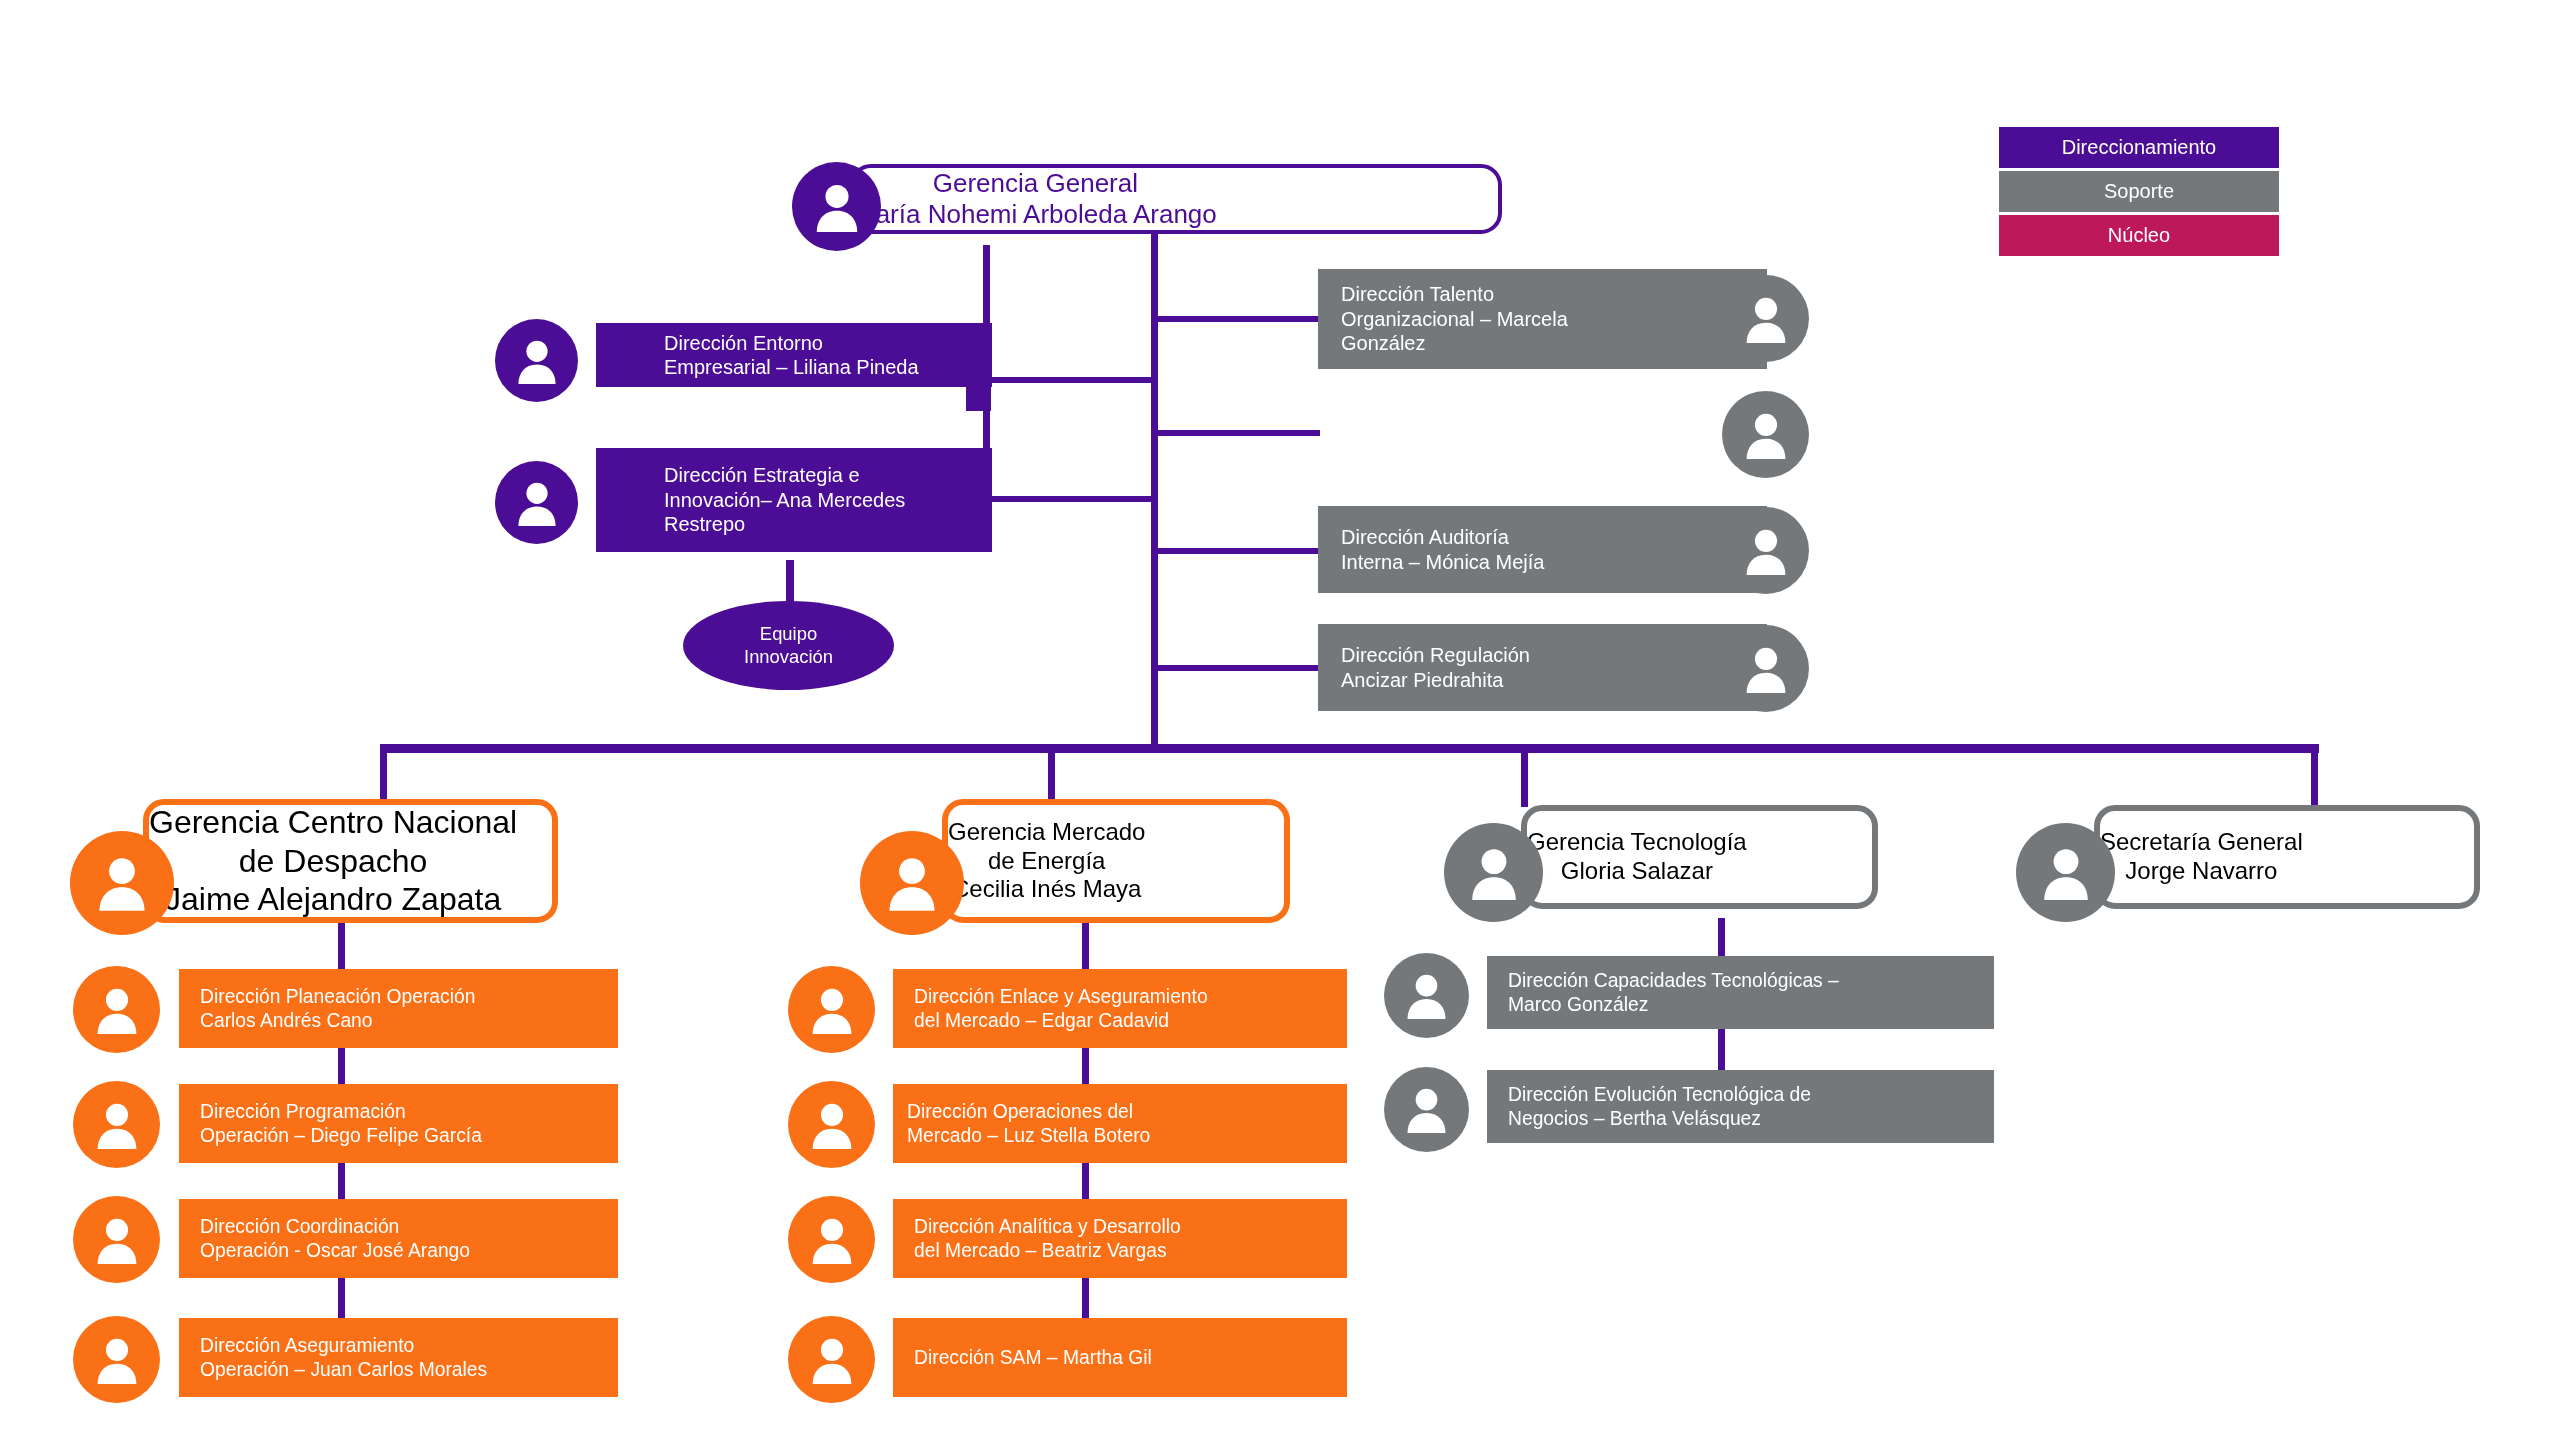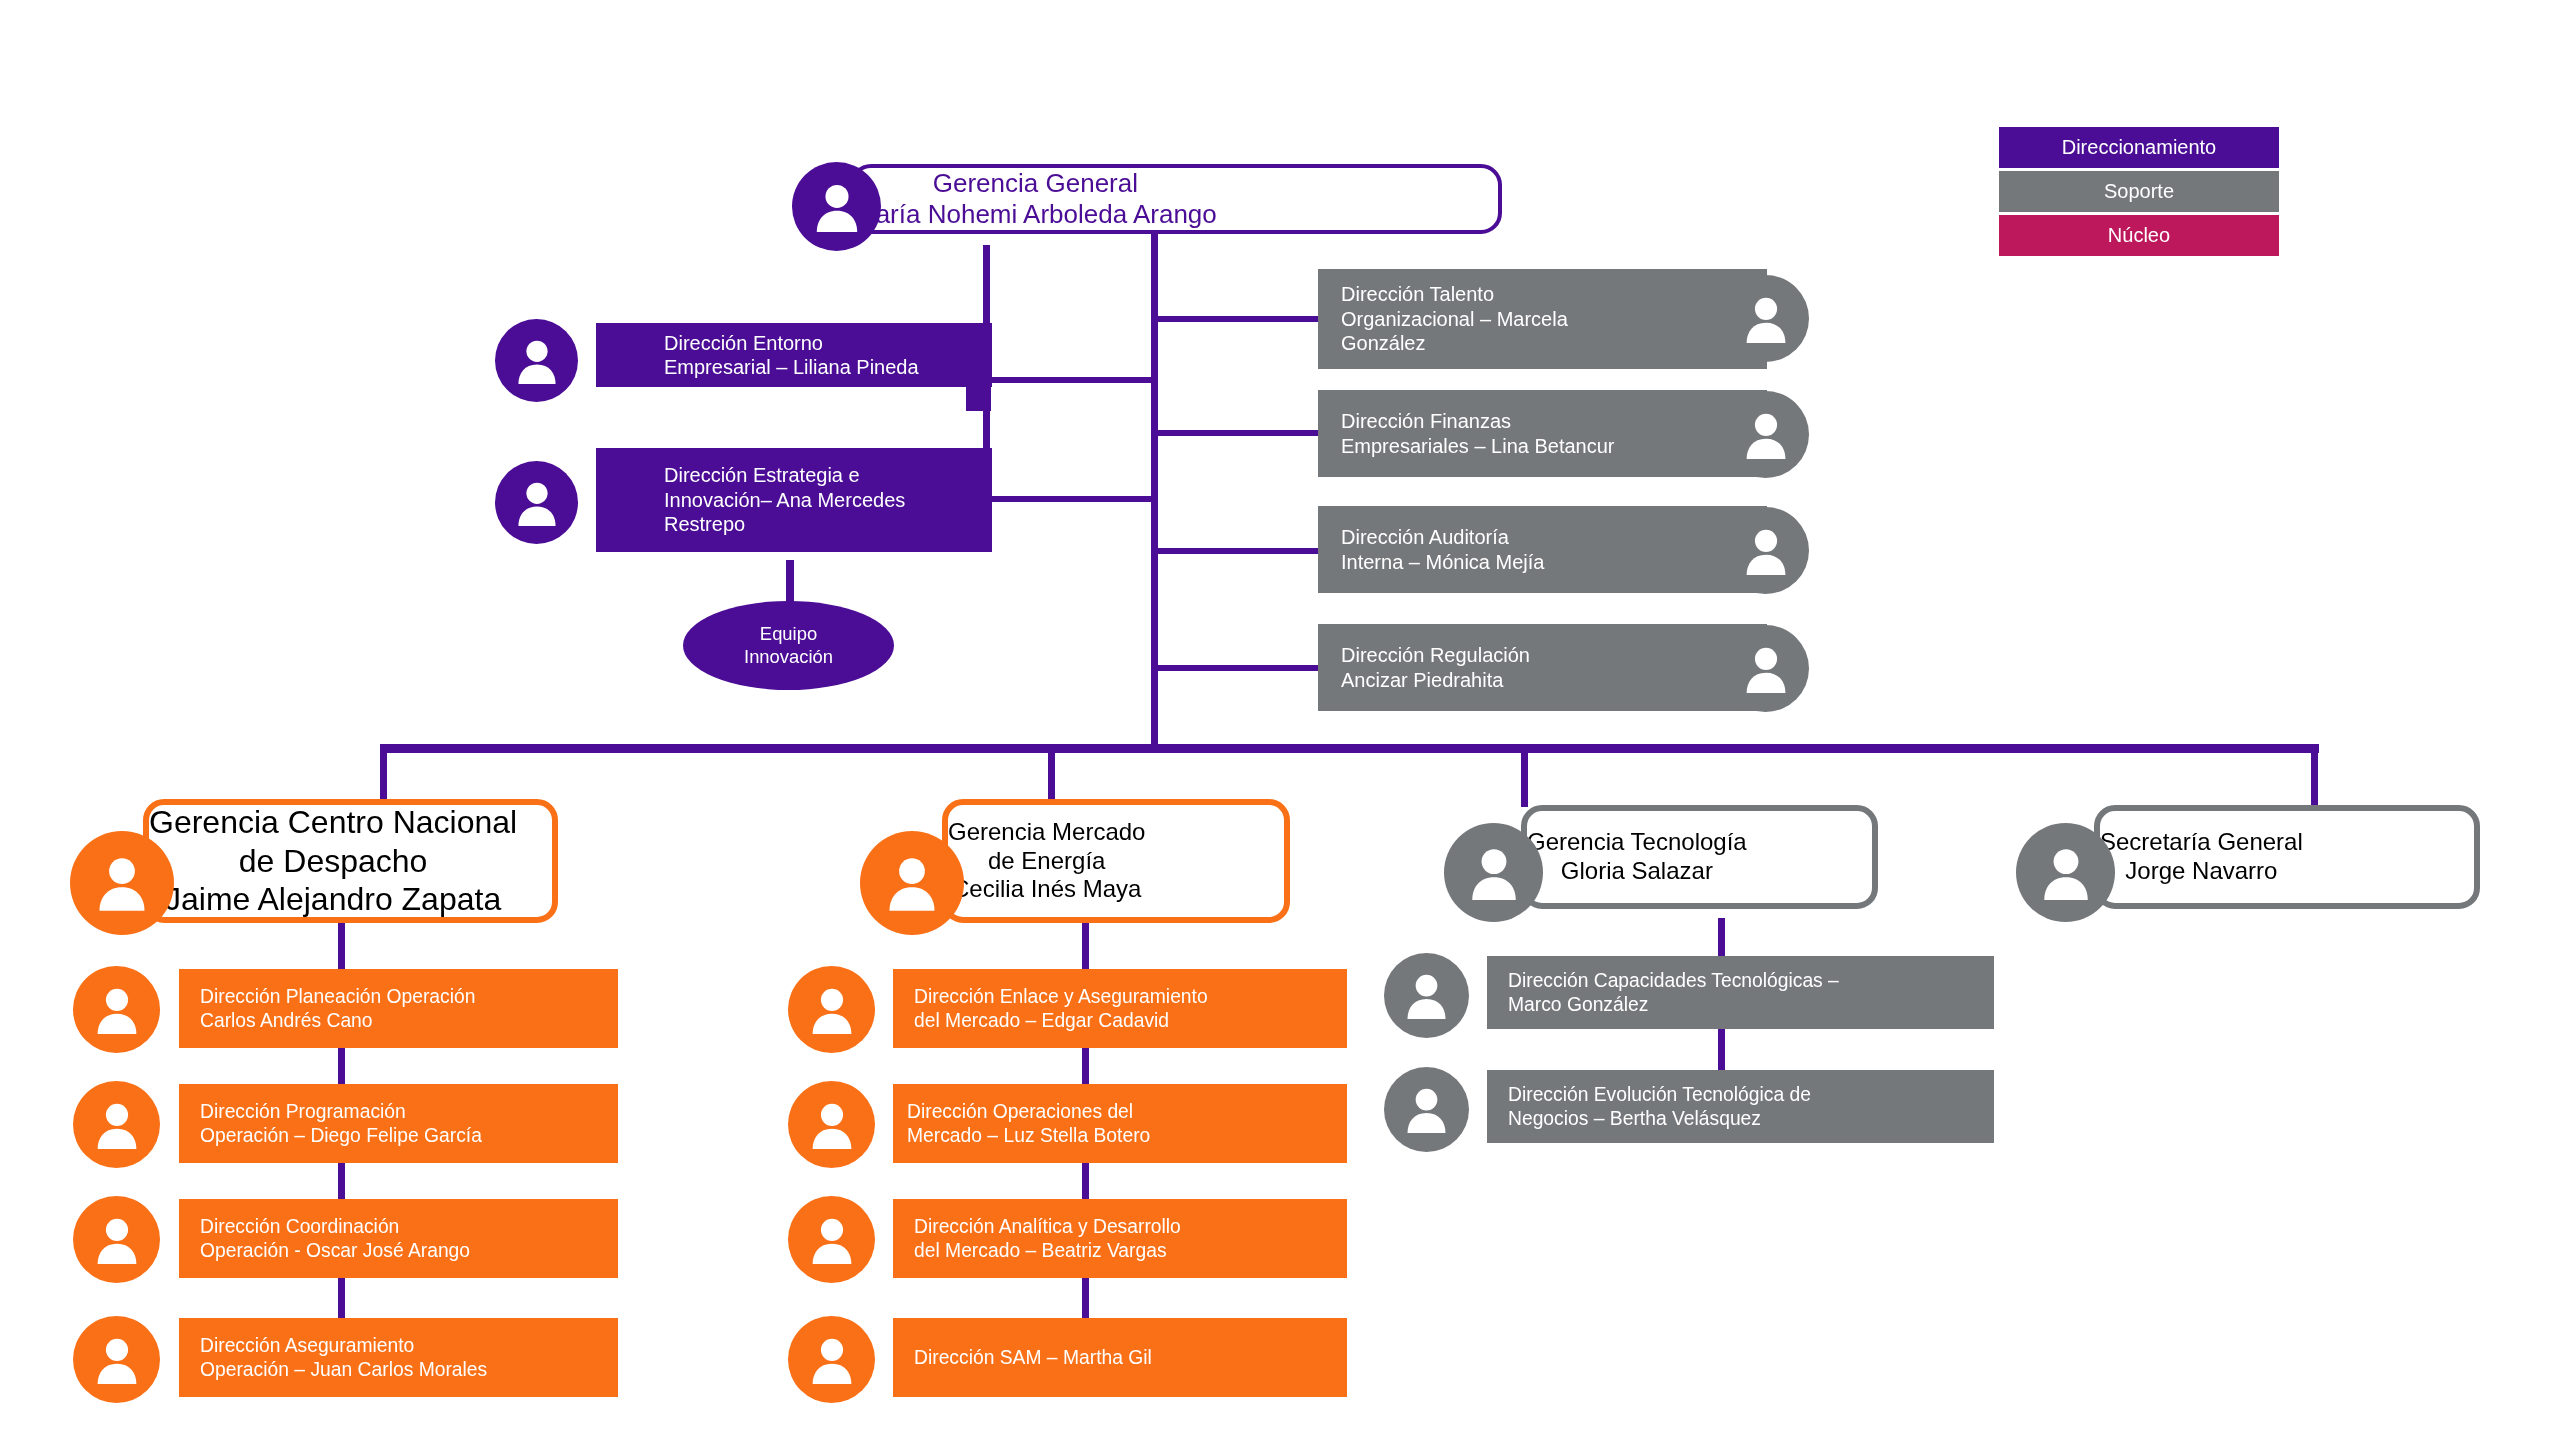--- a/index.html
+++ b/index.html
@@ -143,24 +143,20 @@
 Organizacional – Marcela
 González</span>
   </div>
   <div class="av" style="left:1722px;top:275px;width:87px;height:87px;background:#75787B;">
     <svg width="48" height="52" viewBox="0 0 52 56" aria-hidden="true">
       <circle cx="26" cy="17" r="12" fill="#ffffff"></circle>
       <path d="M26 32 C12 32 5 42 5 54 L47 54 C47 42 40 32 26 32 Z" fill="#ffffff"></path>
     </svg>
   </div>
 
-  <div class="bar gray" style="left:1318px;top:390px;width:449px;height:87px;padding-left:23px;padding-right:77px;">
-    <span class="txt" style="font-size:20px;">Dirección Finanzas
-Empresariales – Lina Betancur</span>
-  </div>
   <div class="av" style="left:1722px;top:391px;width:87px;height:87px;background:#75787B;">
     <svg width="48" height="52" viewBox="0 0 52 56" aria-hidden="true">
       <circle cx="26" cy="17" r="12" fill="#ffffff"></circle>
       <path d="M26 32 C12 32 5 42 5 54 L47 54 C47 42 40 32 26 32 Z" fill="#ffffff"></path>
     </svg>
   </div>
 
   <div class="bar gray" style="left:1318px;top:506px;width:449px;height:87px;padding-left:23px;padding-right:77px;">
     <span class="txt" style="font-size:20px;">Dirección Auditoría
 Interna – Mónica Mejía</span>

